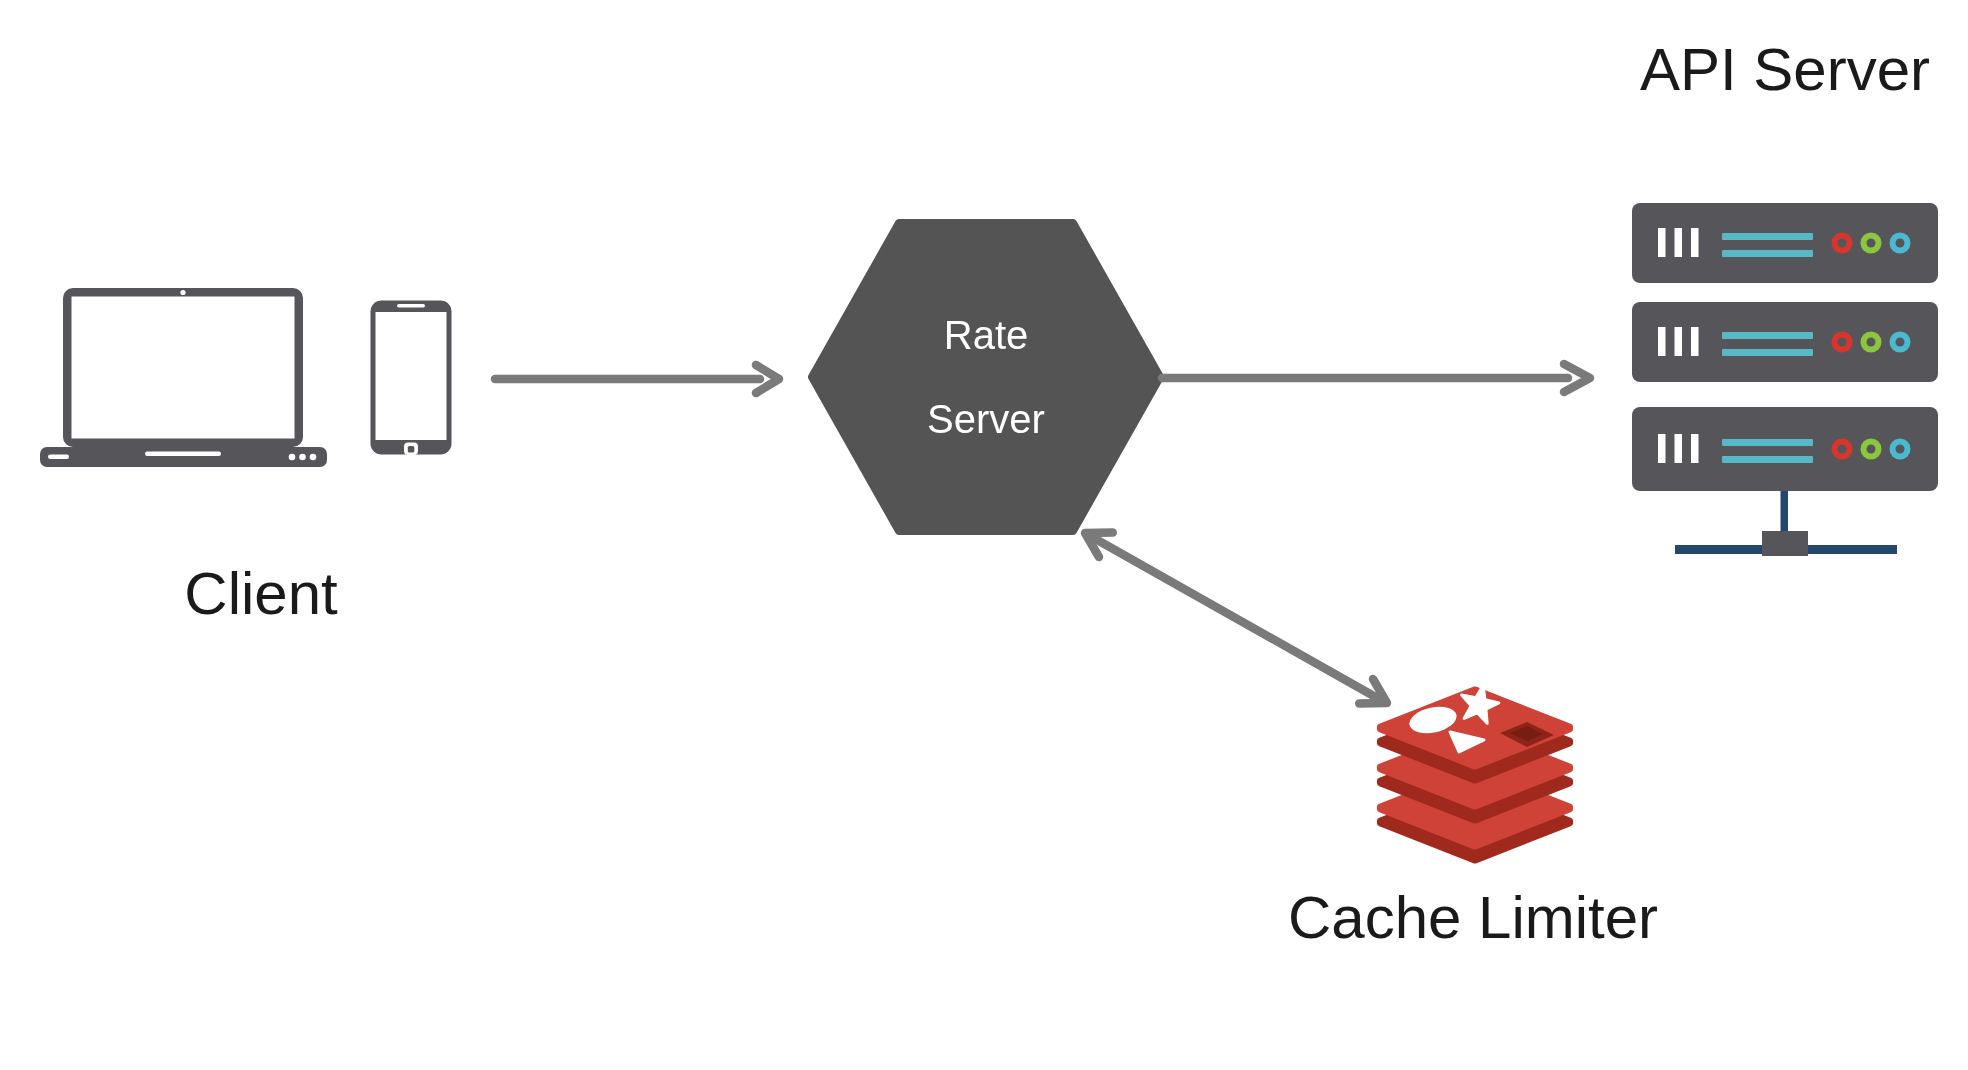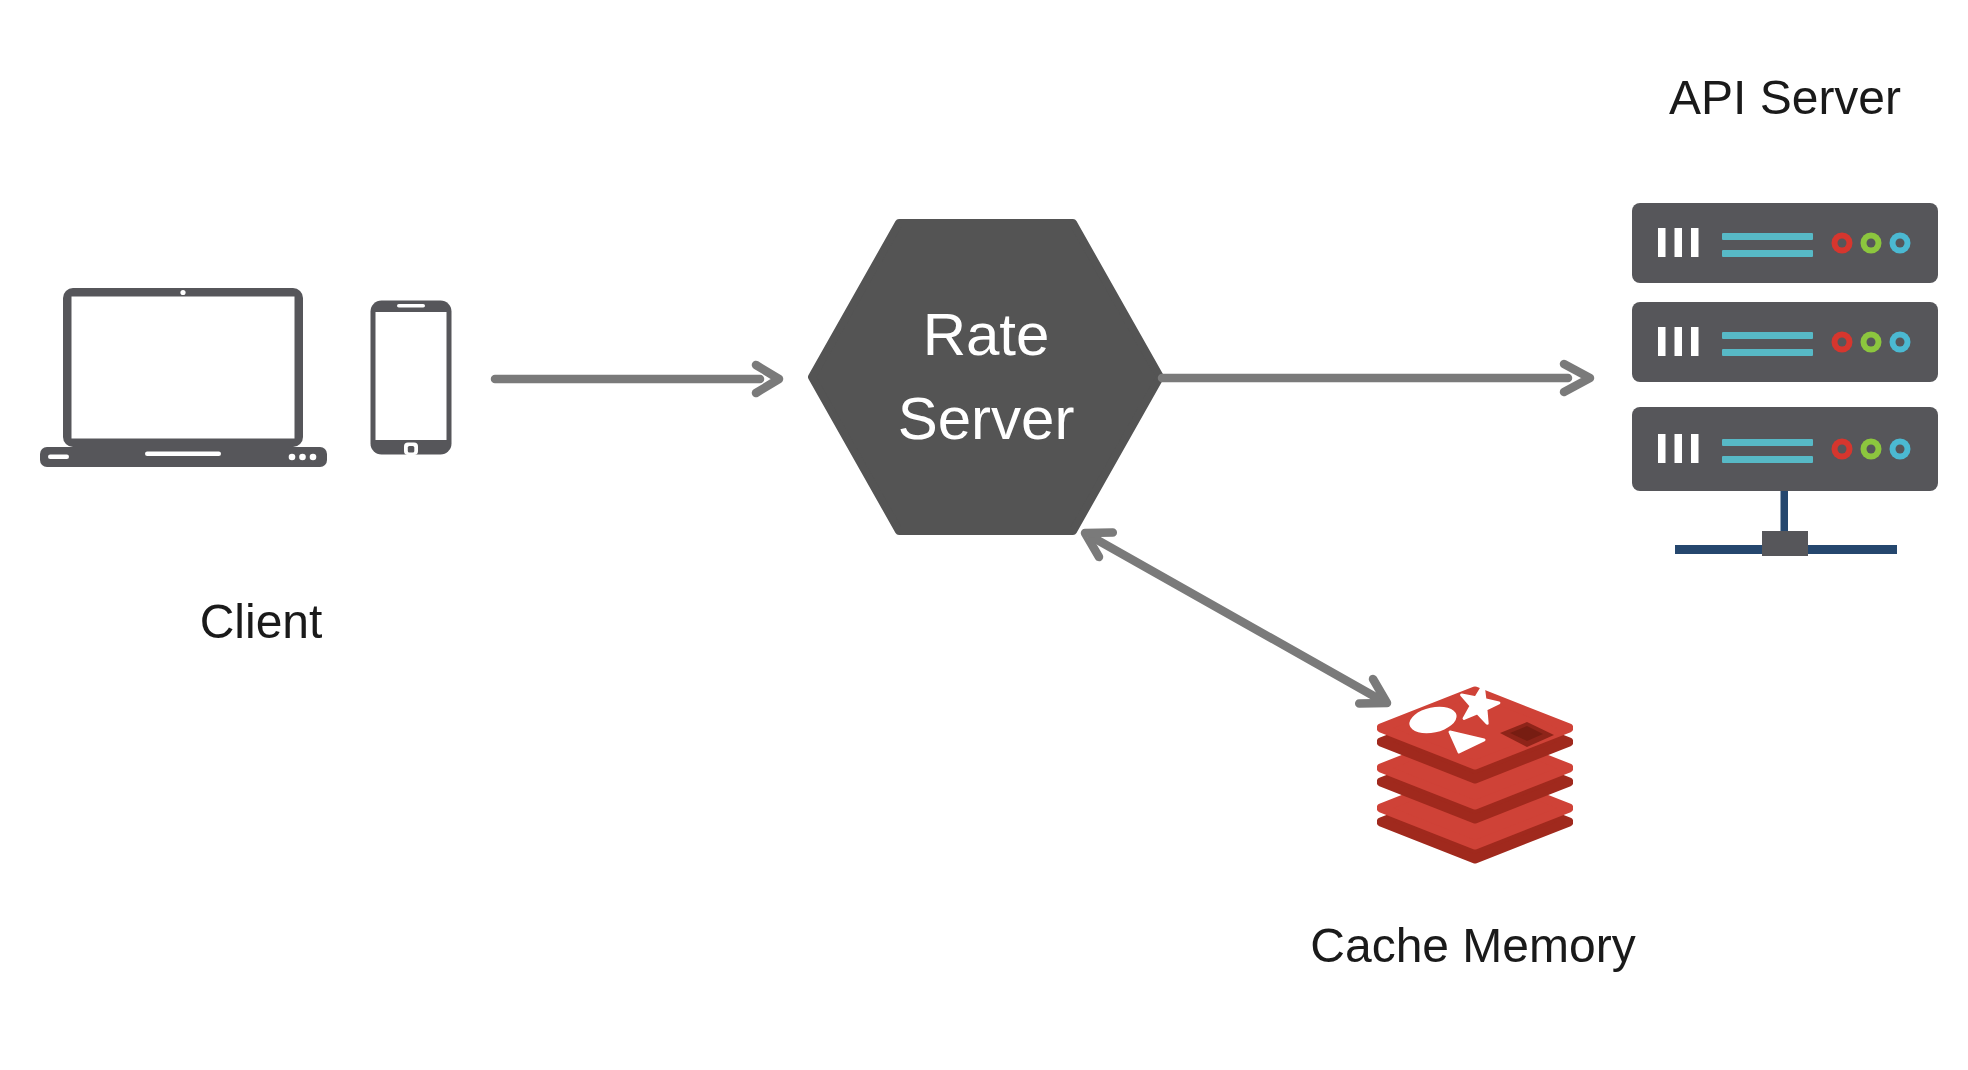--- a/index.html
+++ b/index.html
@@ -2,28 +2,28 @@
 <html><head>
 <meta charset="utf-8">
 <style>
   html,body{margin:0;padding:0;background:#ffffff;}
   #stage{
     position:relative;width:1968px;height:1070px;background:#ffffff;
     font-family:"Liberation Sans",sans-serif;overflow:hidden;
   }
   .abs{position:absolute;}
   .label{
-    position:absolute;color:#1a1a1a;font-size:48px;line-height:84px;
-    white-space:nowrap;transform:translateX(-50%);text-align:left;margin-top:28px;
+    position:absolute;color:#1a1a1a;font-size:60px;line-height:84px;
+    white-space:nowrap;transform:translateX(-50%);text-align:left;
   }
   .label span{display:block;}
   .hex-label{
     position:absolute;left:812px;top:221px;width:348px;height:312px;
     display:flex;flex-direction:column;align-items:center;justify-content:center;
-    color:#ffffff;font-size:60px;line-height:84px;text-align:center;
+    color:#ffffff;font-size:40px;line-height:84px;text-align:center;
   }
   svg{display:block;}
 </style>
 </head>
 <body>
 
 <div id="stage">
 
   <div class="label" style="left:1785px;top:28px;">API Server</div>
 
@@ -139,16 +139,16 @@
     <polygon points="4,44 98,7 192,44 98,81" fill="#cf4237" stroke="#cf4237" stroke-width="9" stroke-linejoin="round"></polygon>
 
     <ellipse cx="56" cy="36" rx="24" ry="12.5" transform="rotate(-12 56 36)" fill="#ffffff"></ellipse>
     <polygon points="102,1 106.7,14.5 121,14.8 109.6,23.5 113.8,37.2 102,29 90.2,37.2 94.4,23.5 83,14.8 97.3,14.5" transform="rotate(12 102 21)" fill="#ffffff" stroke="#ffffff" stroke-width="3" stroke-linejoin="round"></polygon>
     <polygon points="73,48 107,56 82,68" fill="#ffffff" stroke="#ffffff" stroke-width="3" stroke-linejoin="round"></polygon>
     <polygon points="123,49 150,38 177,51 150,63" fill="#8e2419"></polygon>
     <polygon points="133,49 150,42 166,50 150,57" fill="#771d12"></polygon>
   </svg>
 
   <div class="label" style="left:1473px;top:876px;">
-    <span>Cache Memory</span>
+    <span>Cache Limiter</span>
   </div>
 
 </div>
 
 </body></html>

